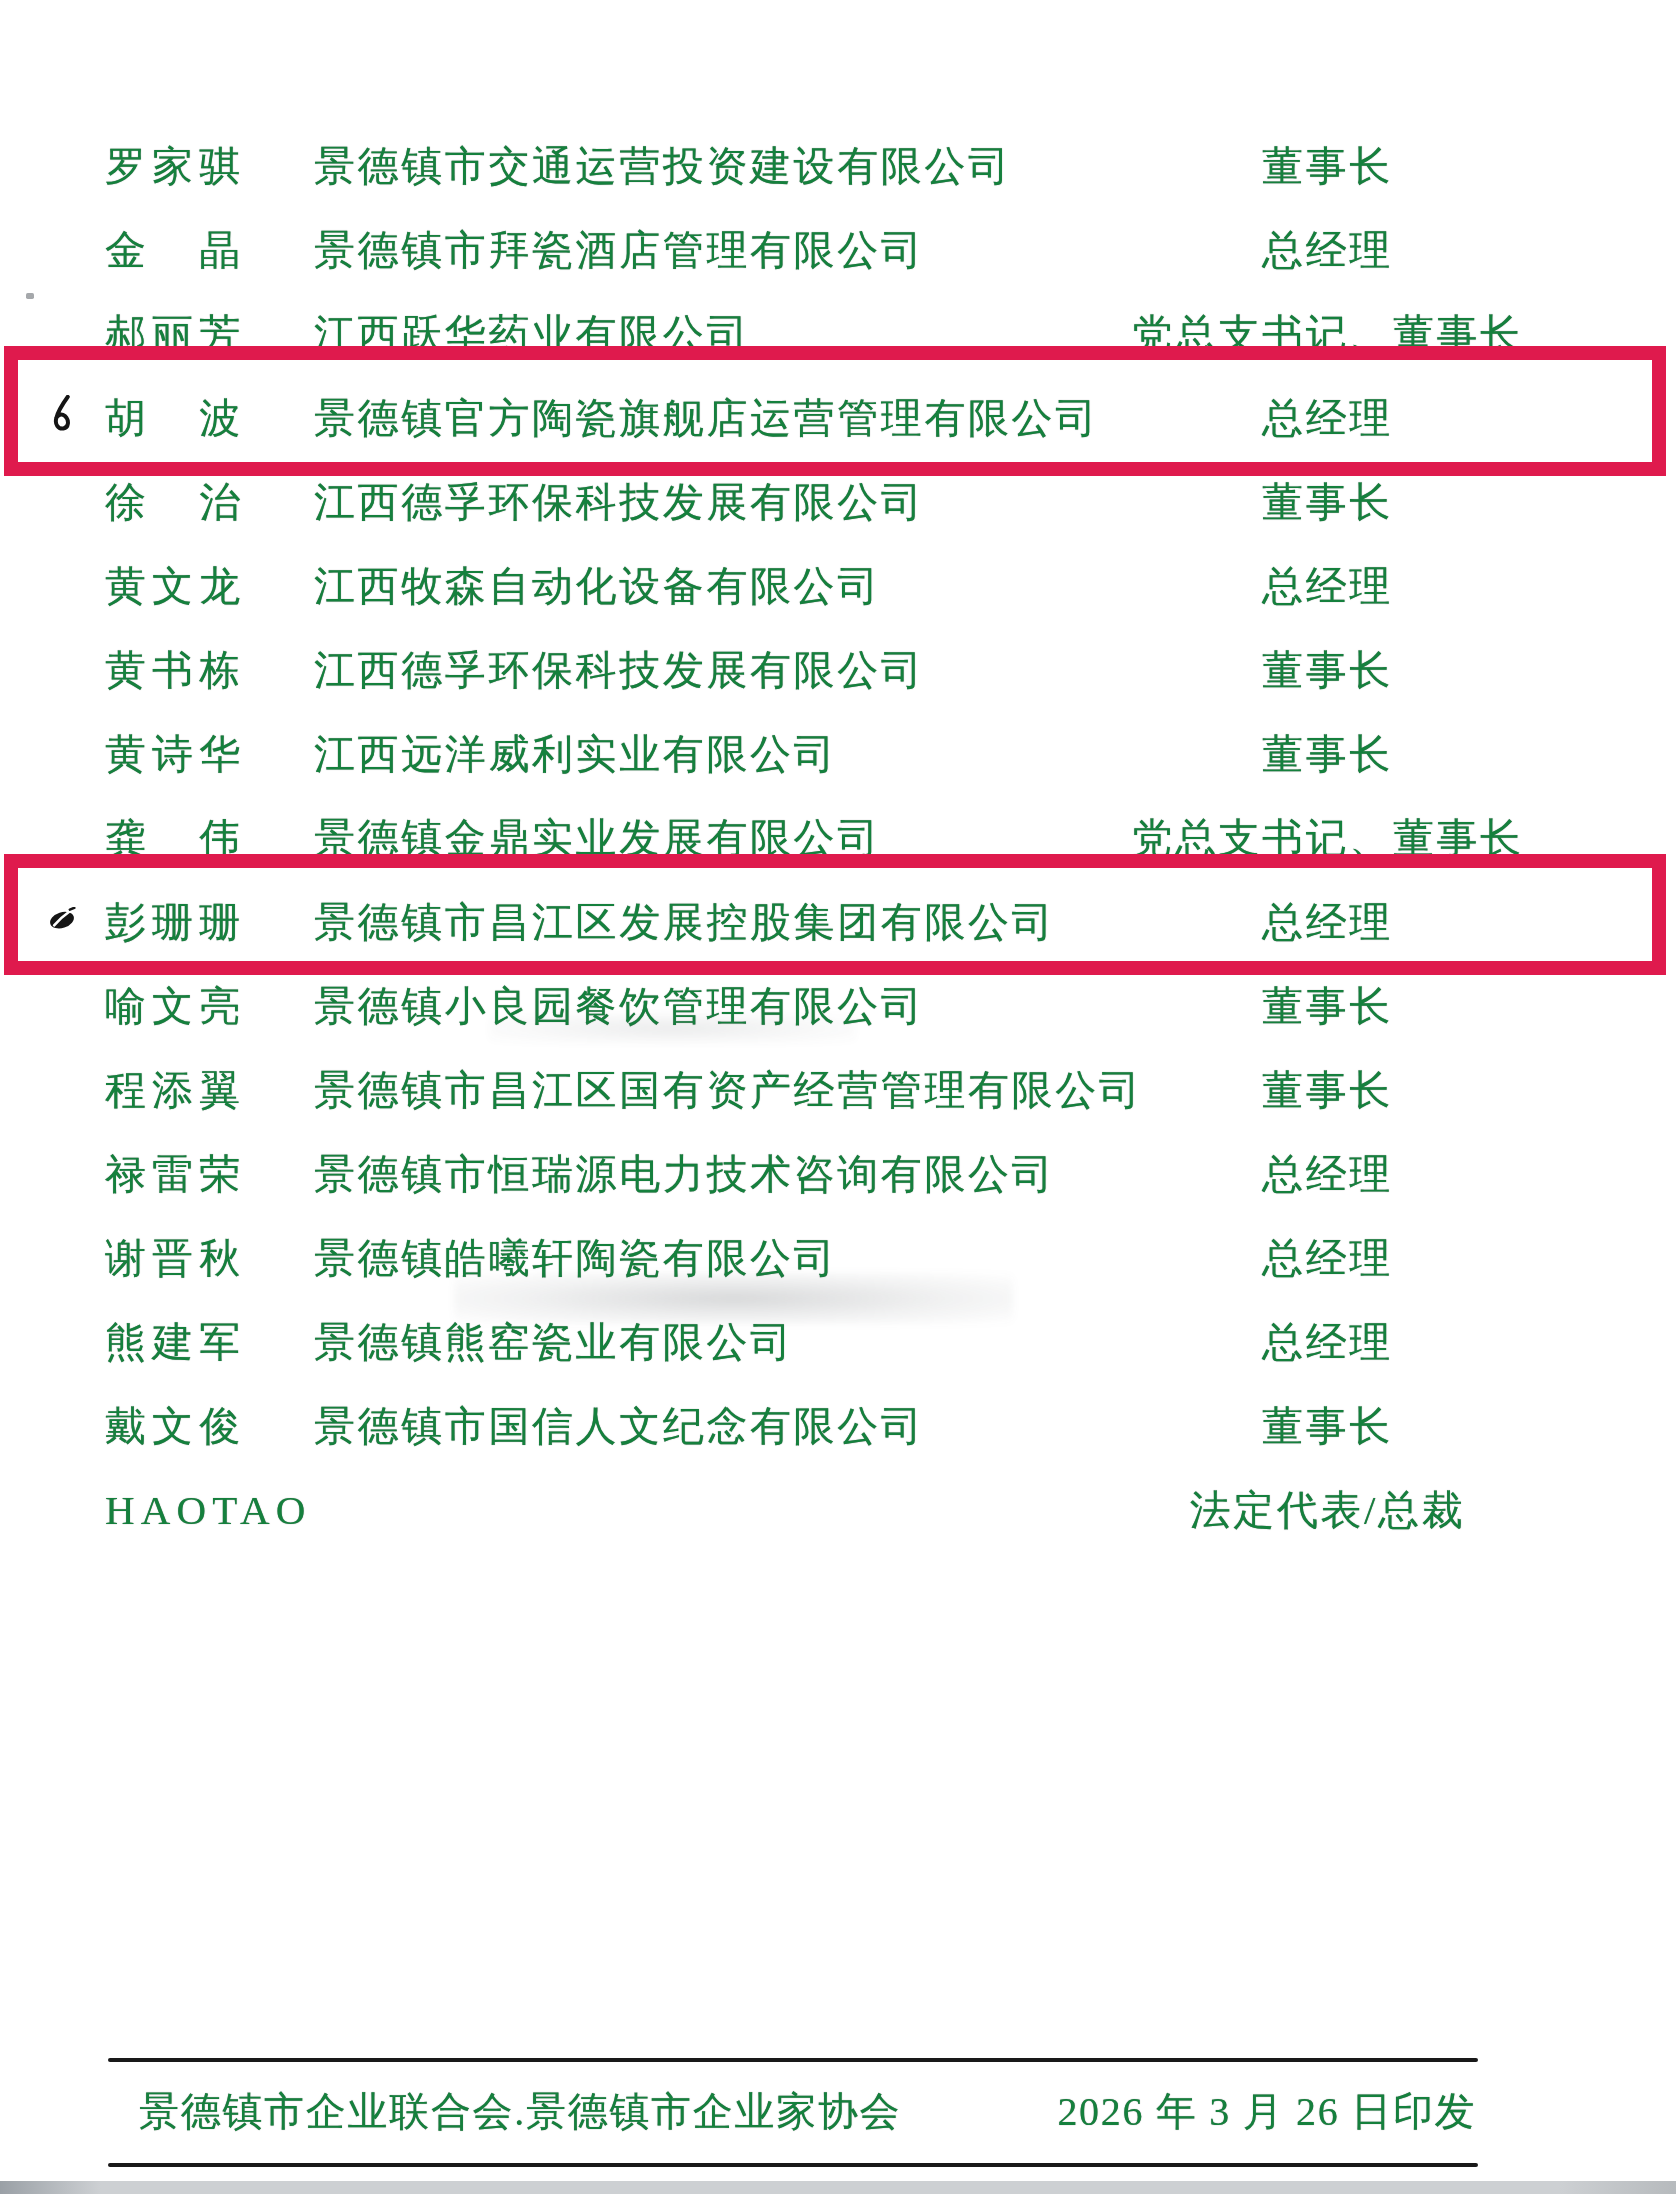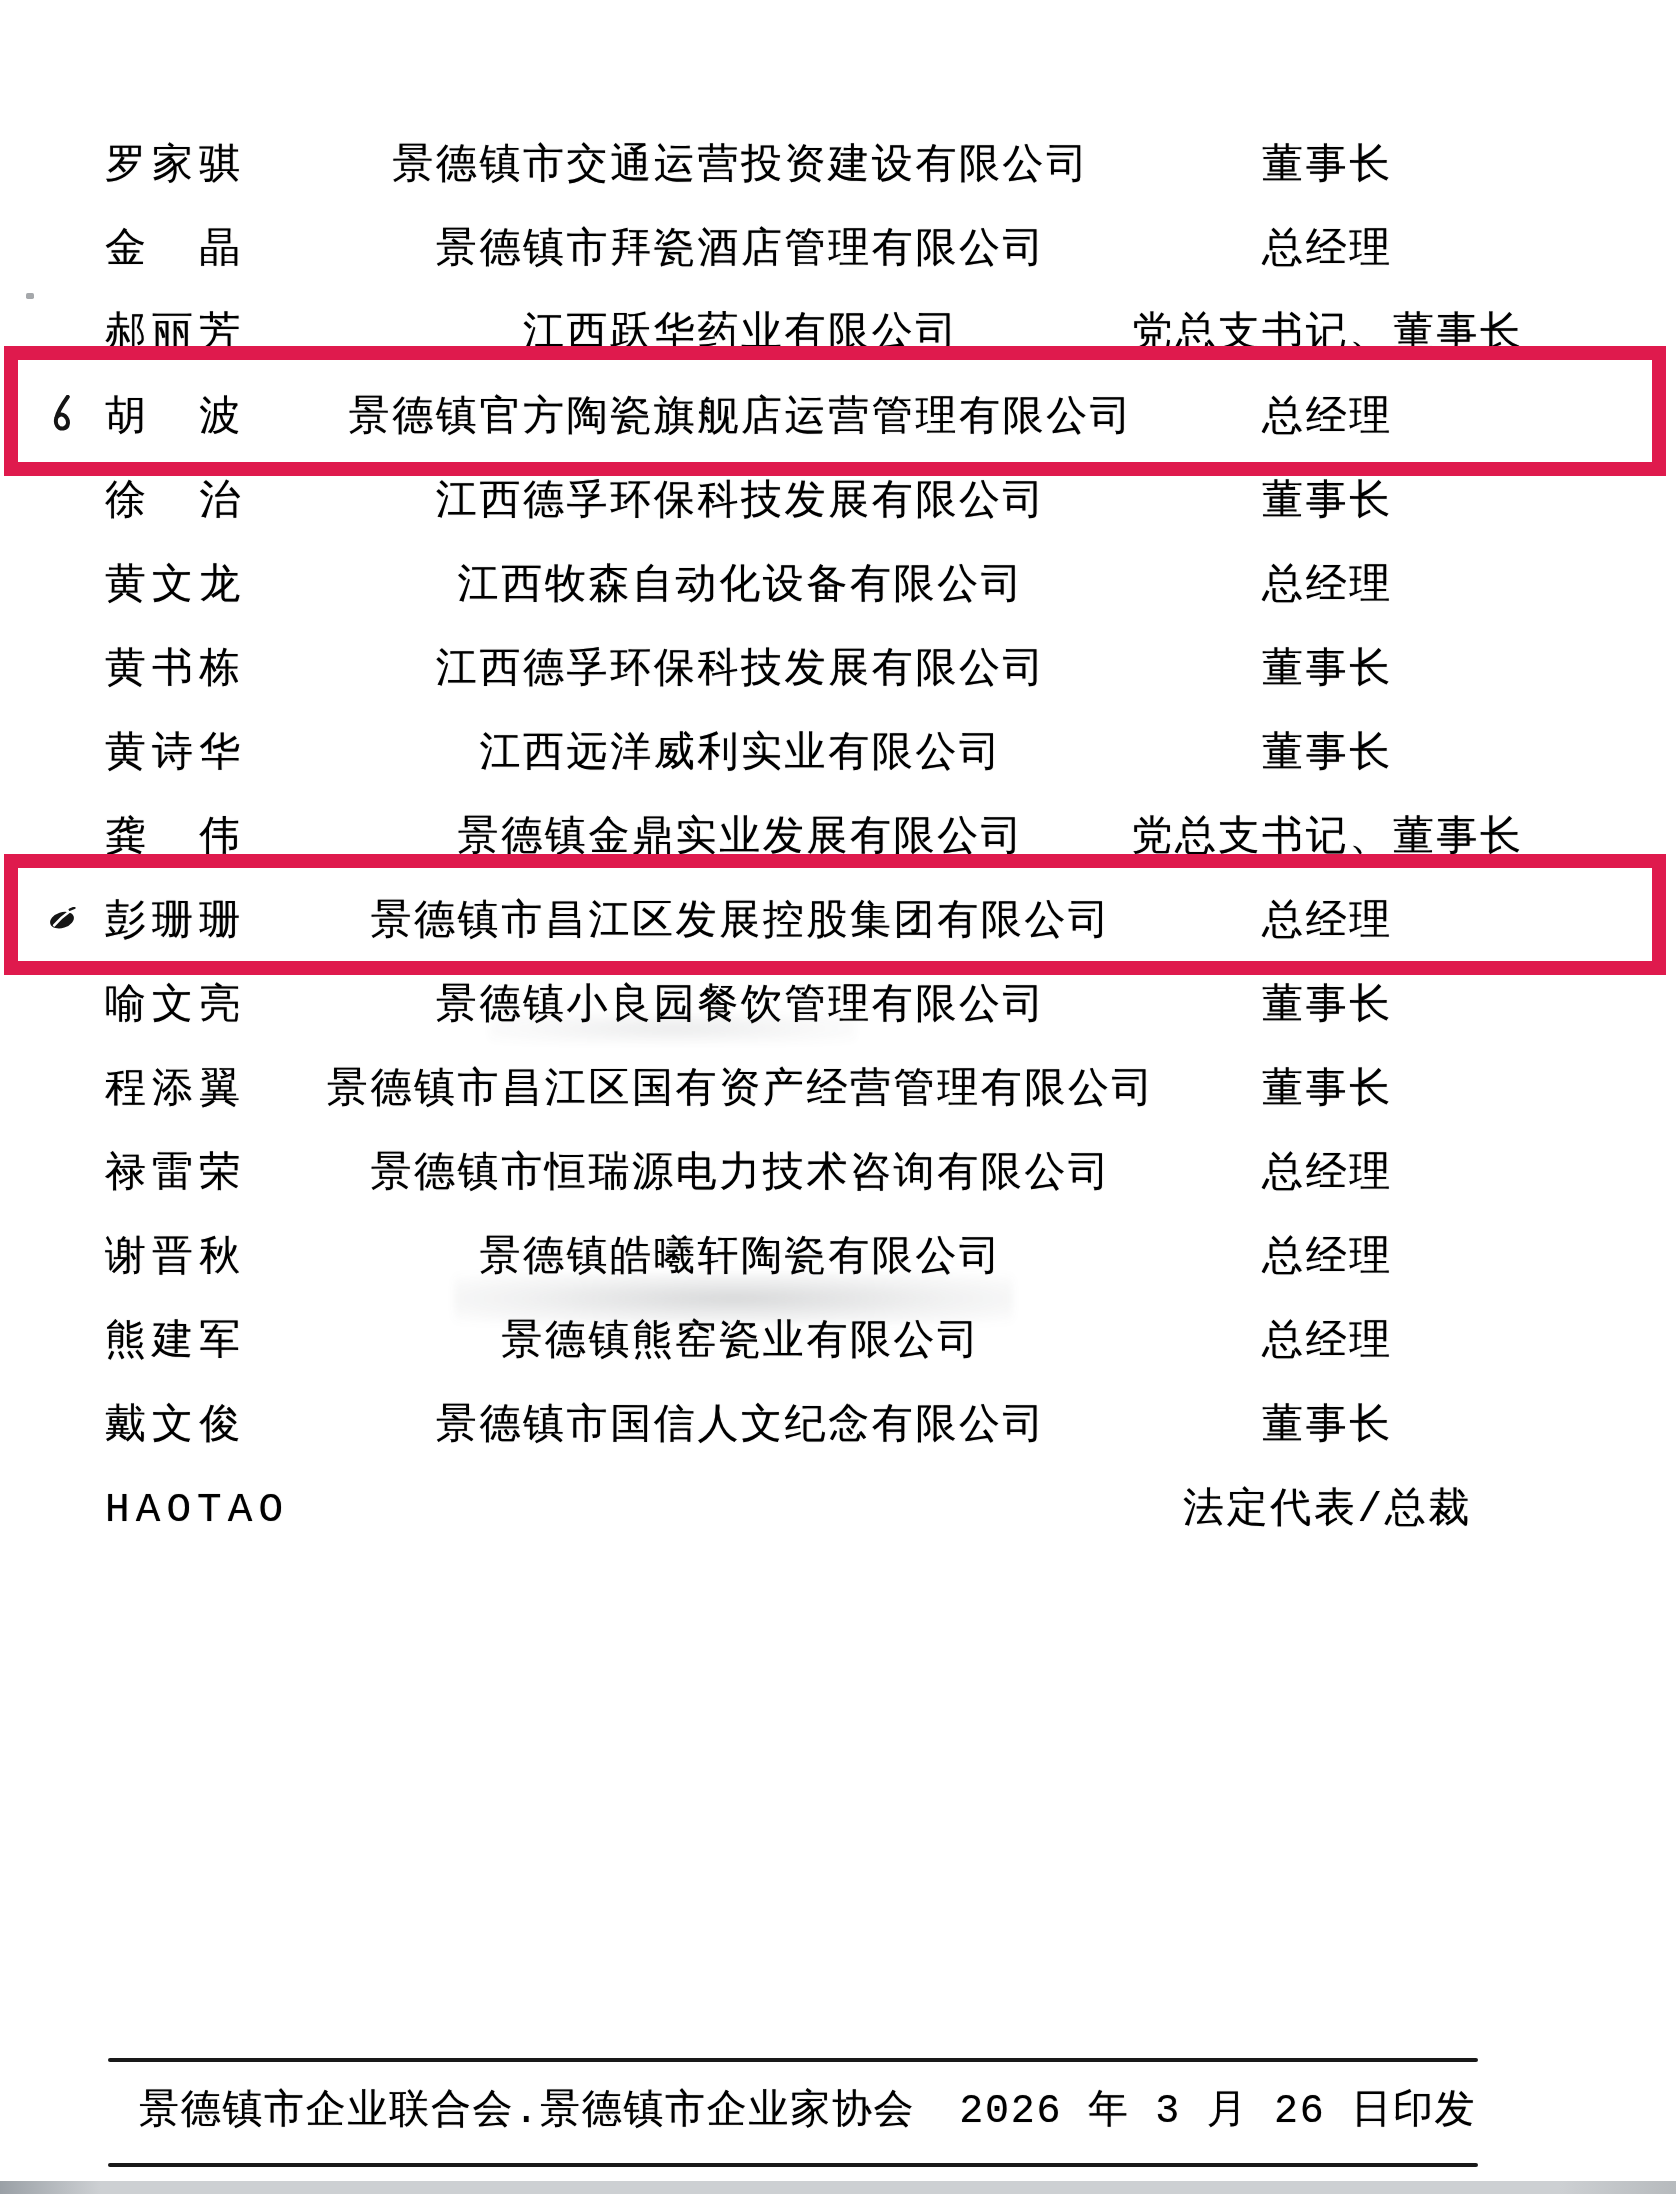--- a/index.html
+++ b/index.html
@@ -6,22 +6,22 @@
     margin: 0;
     padding: 0;
     background: #ffffff;
   }
   .page {
     position: relative;
     width: 1677px;
     height: 2194px;
     background: #ffffff;
     overflow: hidden;
-    font-family: Liberation Mono, monospace;
-    color: #000000;
+    font-family: Liberation Serif, serif;
+    color: #15803d;
   }
   .rows-container {
     position: absolute;
     top: 124px;
     left: 0;
     width: 1677px;
   }
   .row {
     position: relative;
     height: 84px;
@@ -34,23 +34,21 @@
     position: absolute;
     left: 105px;
     top: 0;
     letter-spacing: 6.1px;
   }
   .cell-company {
     position: absolute;
     left: 314px;
     top: 0;
     width: 838px;
-    text-align: center;
     letter-spacing: 2.6px;
-    margin-left: 8px;
   }
   .cell-title {
     position: absolute;
     left: 1083px;
     top: 0;
     width: 489px;
     text-align: center;
     letter-spacing: 2.6px;
   }
   .highlight-box {

